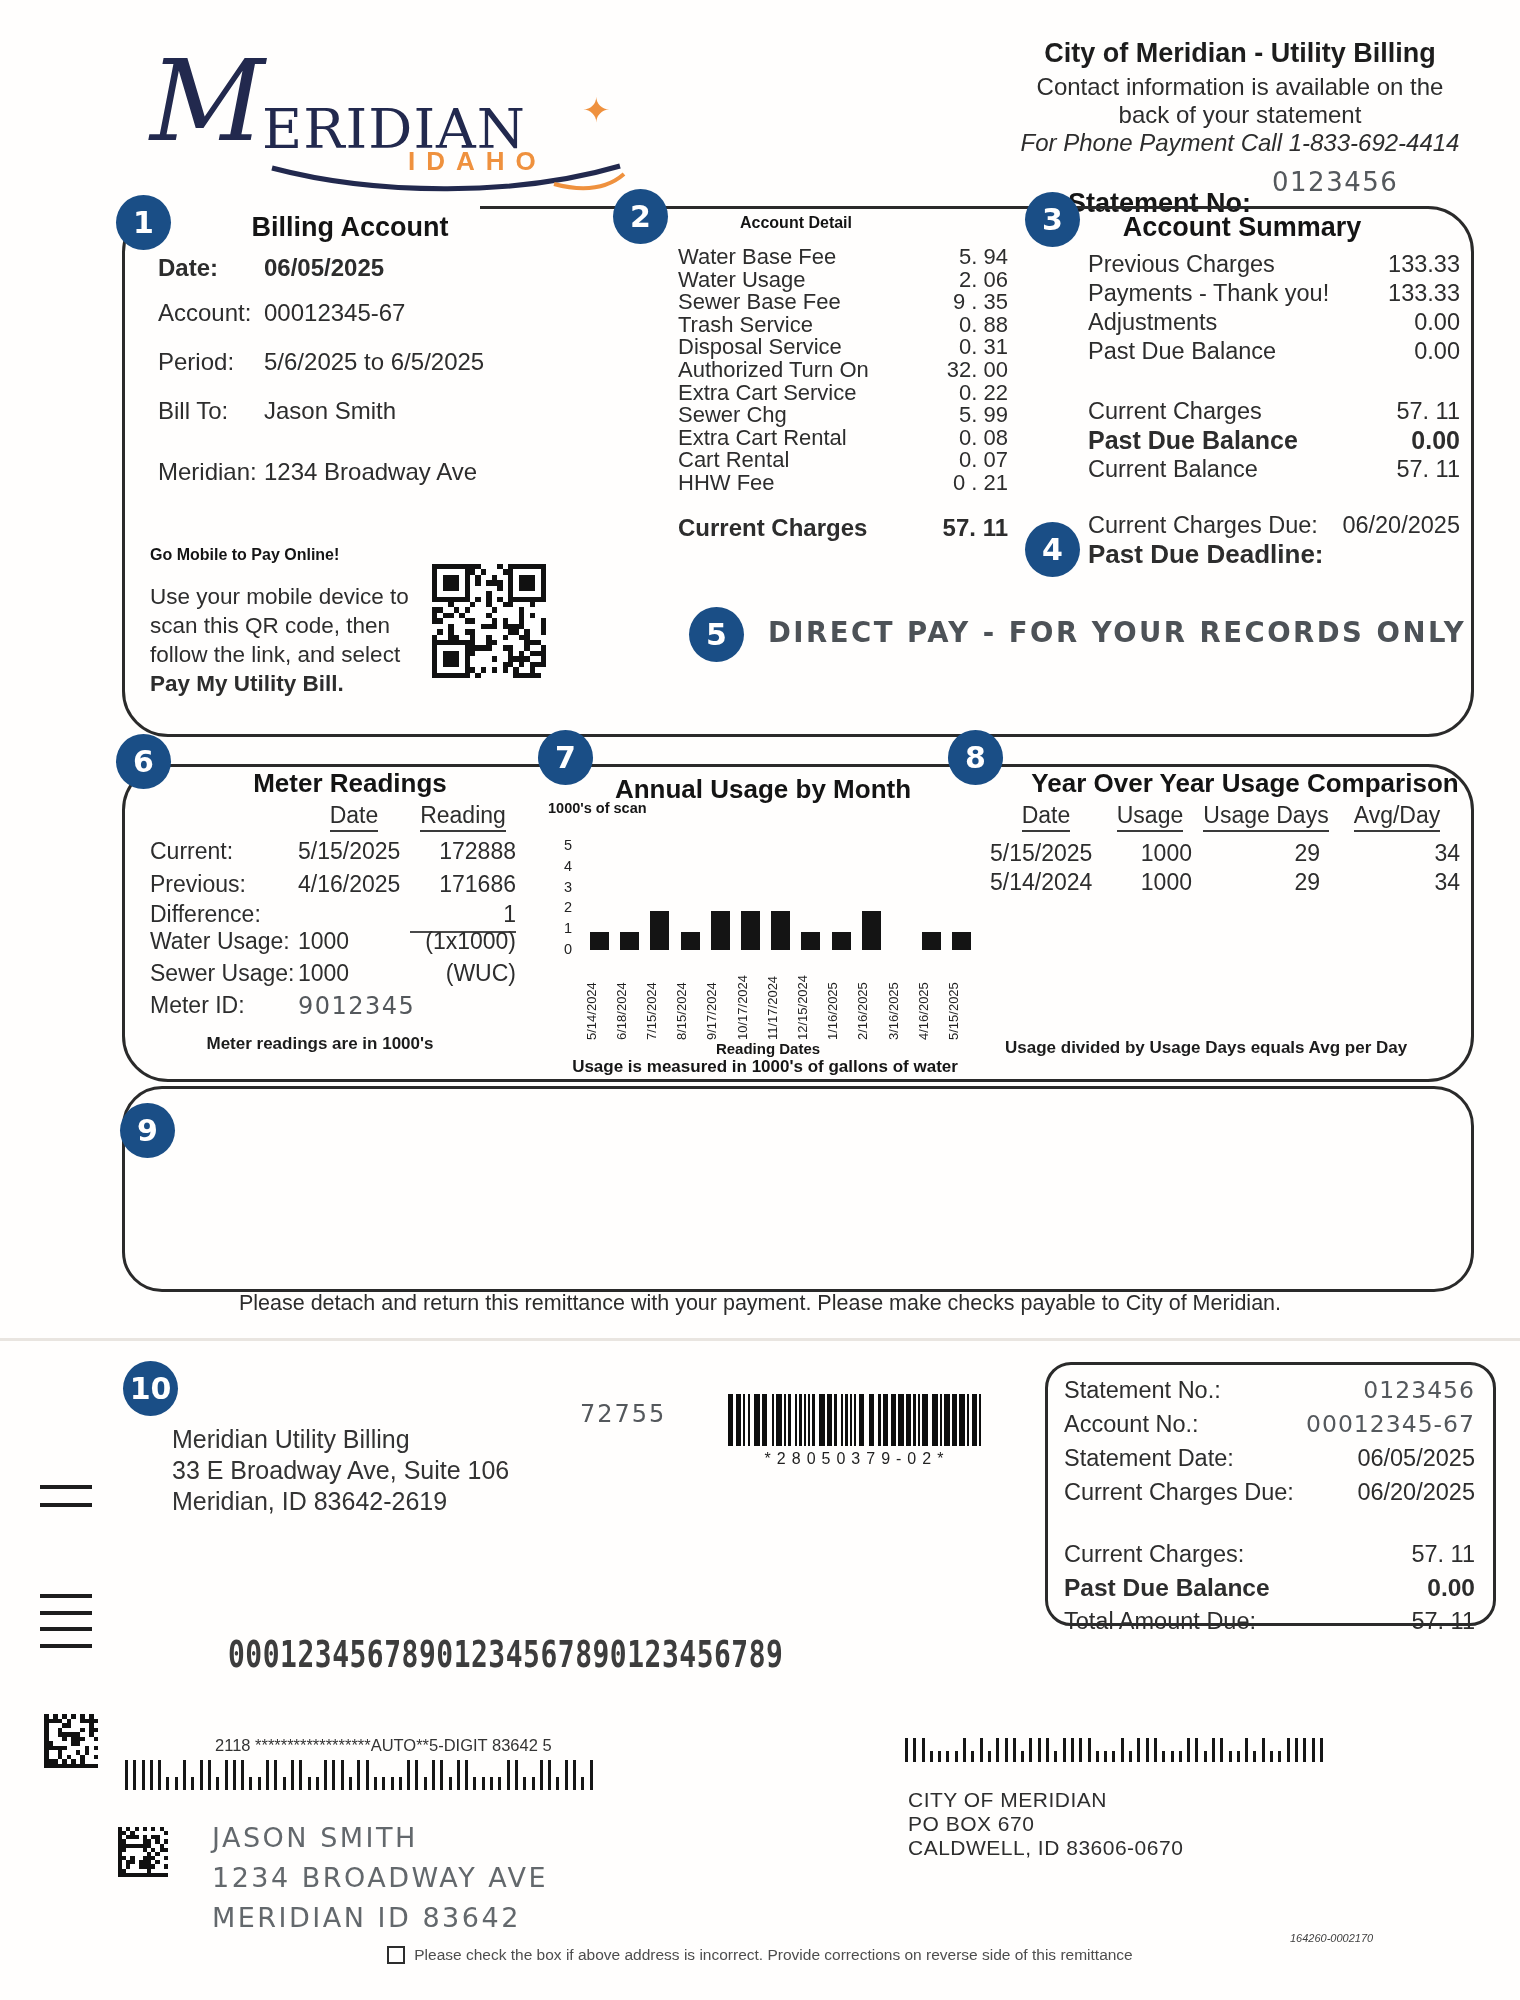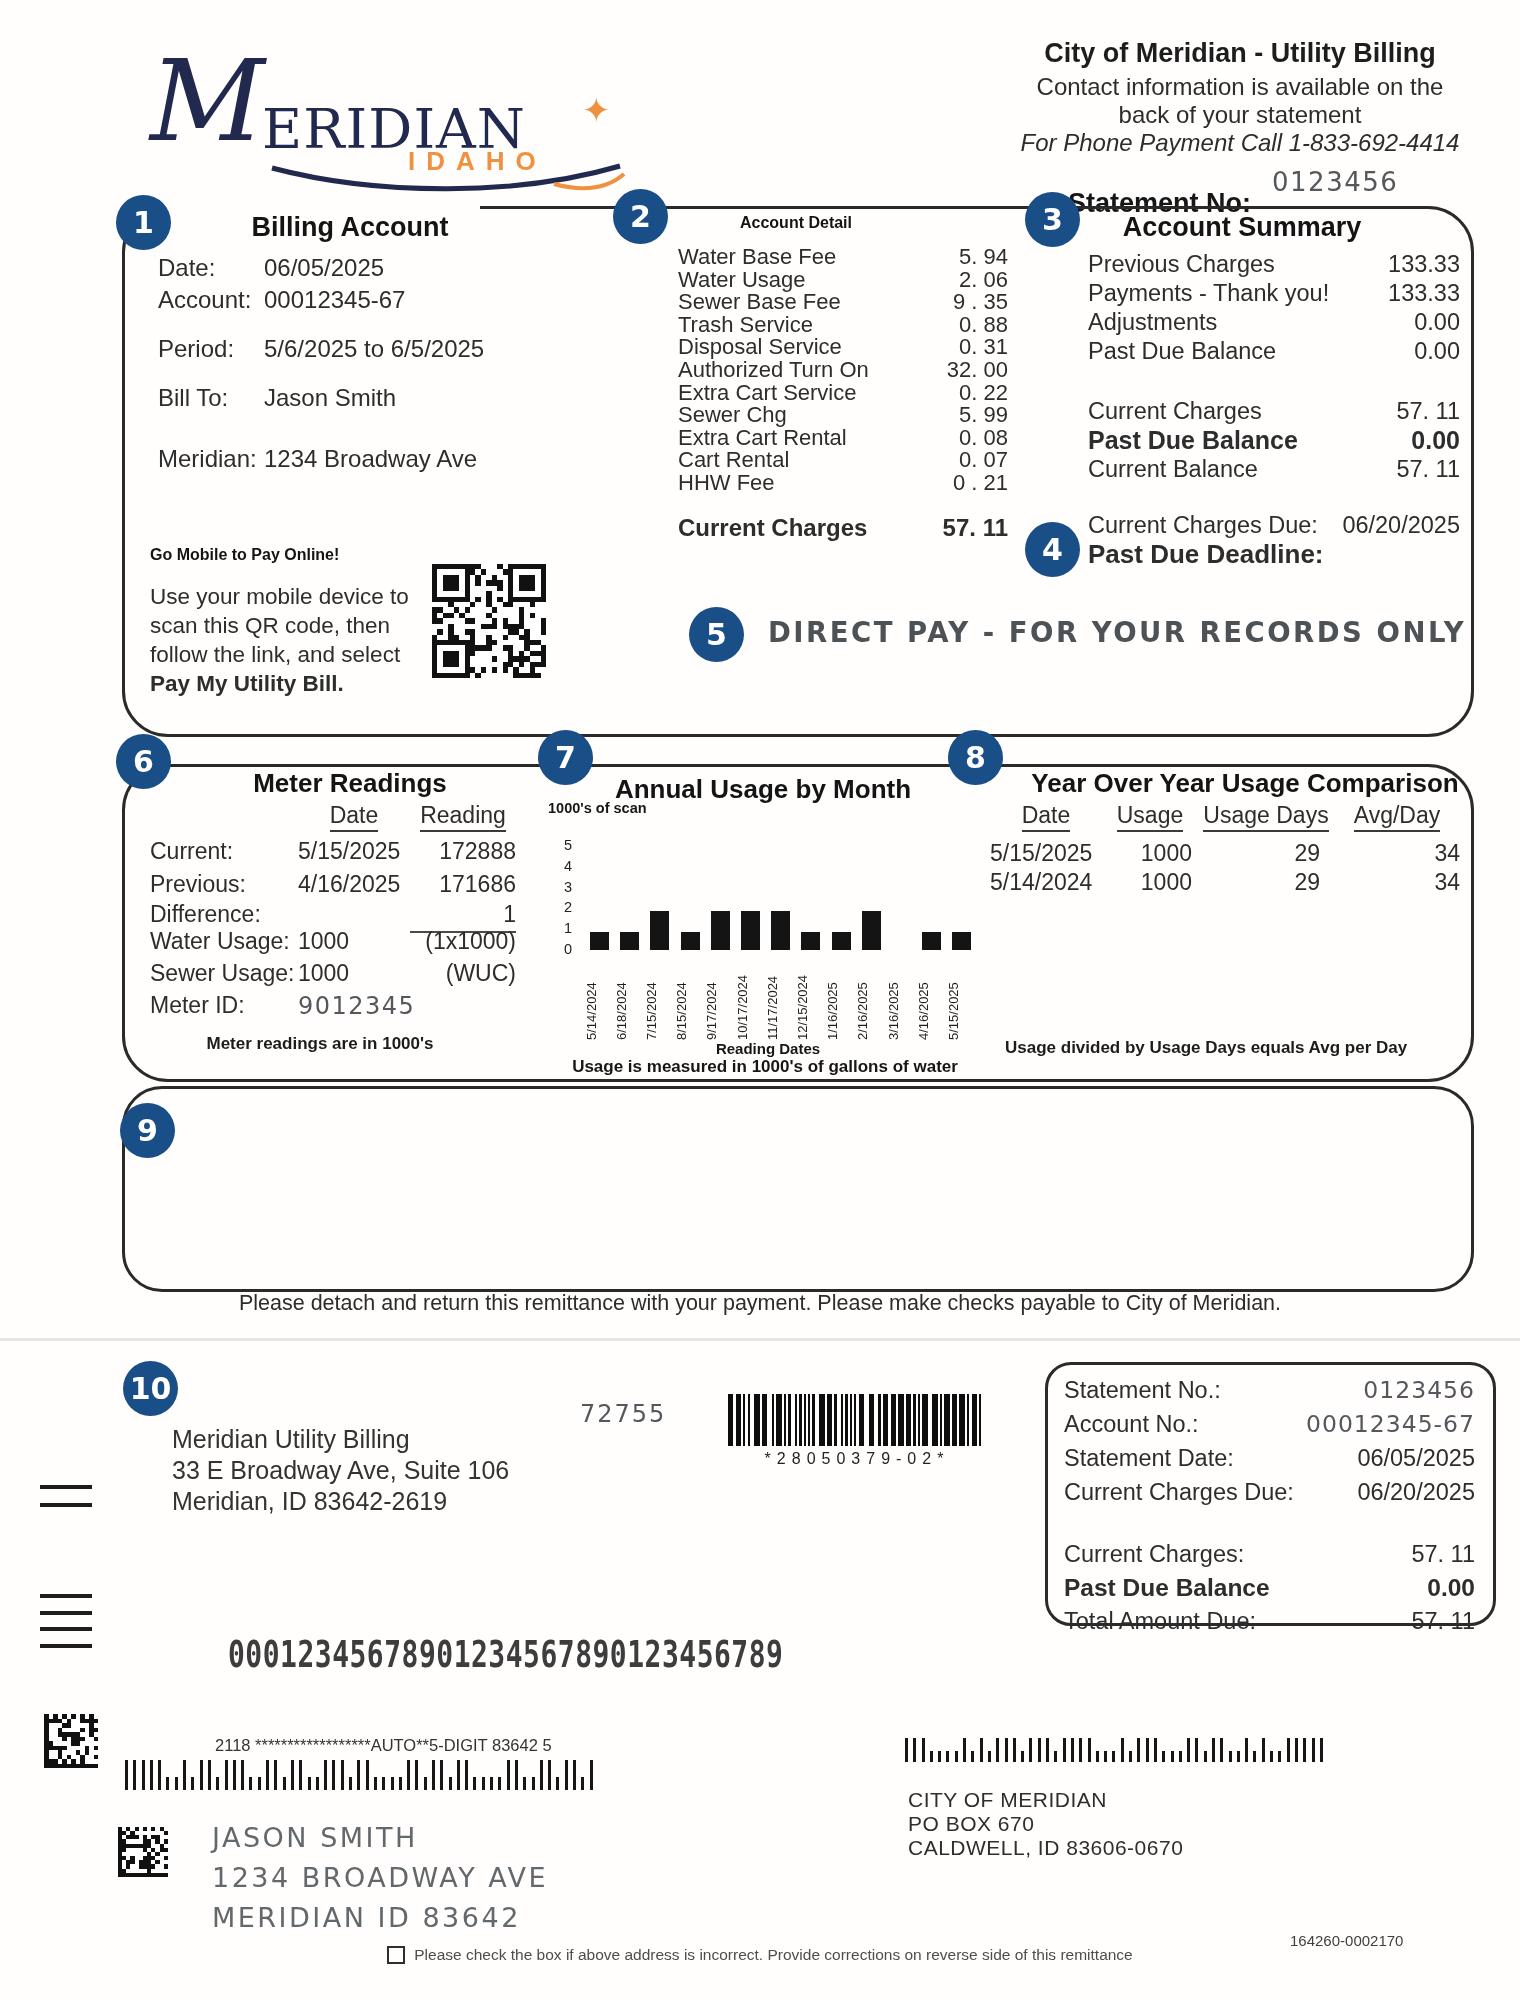--- a/index.html
+++ b/index.html
@@ -64,21 +64,21 @@
   <div class="marker" style="left:948px;top:730px;">8</div>
   <div class="marker" style="left:120px;top:1103px;">9</div>
   <div class="marker" style="left:123px;top:1361px;">10</div>
 
   <div class="box" style="left:122px;top:206px;width:1346px;height:525px;"></div>
 
   <div class="abs" style="left:150px;top:196px;width:330px;height:22px;background:#fffefd;"></div>
 
   <div class="abs b" style="left:200px;top:212px;width:300px;text-align:center;font-size:27px;color:#141414;">Billing Account</div>
   <div class="abs" style="left:158px;top:254px;width:360px;font-size:24px;">
-    <div style="display:flex;margin-bottom:4px;">
+    <div style="display:flex;margin-bottom:17px;font-weight:bold;">
       <span style="min-width:106px;">Date:</span>
       <span>06/05/2025</span>
     </div>
     <div style="display:flex;margin-bottom:21px;">
       <span style="min-width:106px;">Account:</span>
       <span>00012345-67</span>
     </div>
     <div style="display:flex;margin-bottom:21px;">
       <span style="min-width:106px;">Period:</span>
       <span>5/6/2025 to 6/5/2025</span>
@@ -1248,20 +1248,20 @@
       <i style="height: 24px;"></i>
       <i style="height: 24px;"></i>
       <i style="height: 24px;"></i>
     </div>
   <div class="abs" style="left:908px;top:1788px;font-size:21px;line-height:24px;color:#2e2e2e;letter-spacing:0.5px;">
     <div>CITY OF MERIDIAN</div>
     <div>PO BOX 670</div>
     <div>CALDWELL, ID  83606-0670</div>
   </div>
 
-  <div class="abs" style="left:1290px;top:1932px;font-size:15px;color:#3f3f3f;">164260-0002170</div>
+  <div class="abs" style="left:1290px;top:1932px;font-size:11px;color:#3f3f3f;font-style:italic;">164260-0002170</div>
 
   <div class="abs" style="left:0;top:1946px;width:1520px;display:flex;justify-content:center;align-items:center;gap:9px;">
     <span style="display:inline-block;width:14px;height:14px;border:2.5px solid #2d2d2d;"></span>
     <span style="font-size:15.5px;color:#4d4d4d;">Please check the box if above address is incorrect. Provide corrections on reverse side of this remittance</span>
   </div>
 
 </div>
 
 </body></html>

